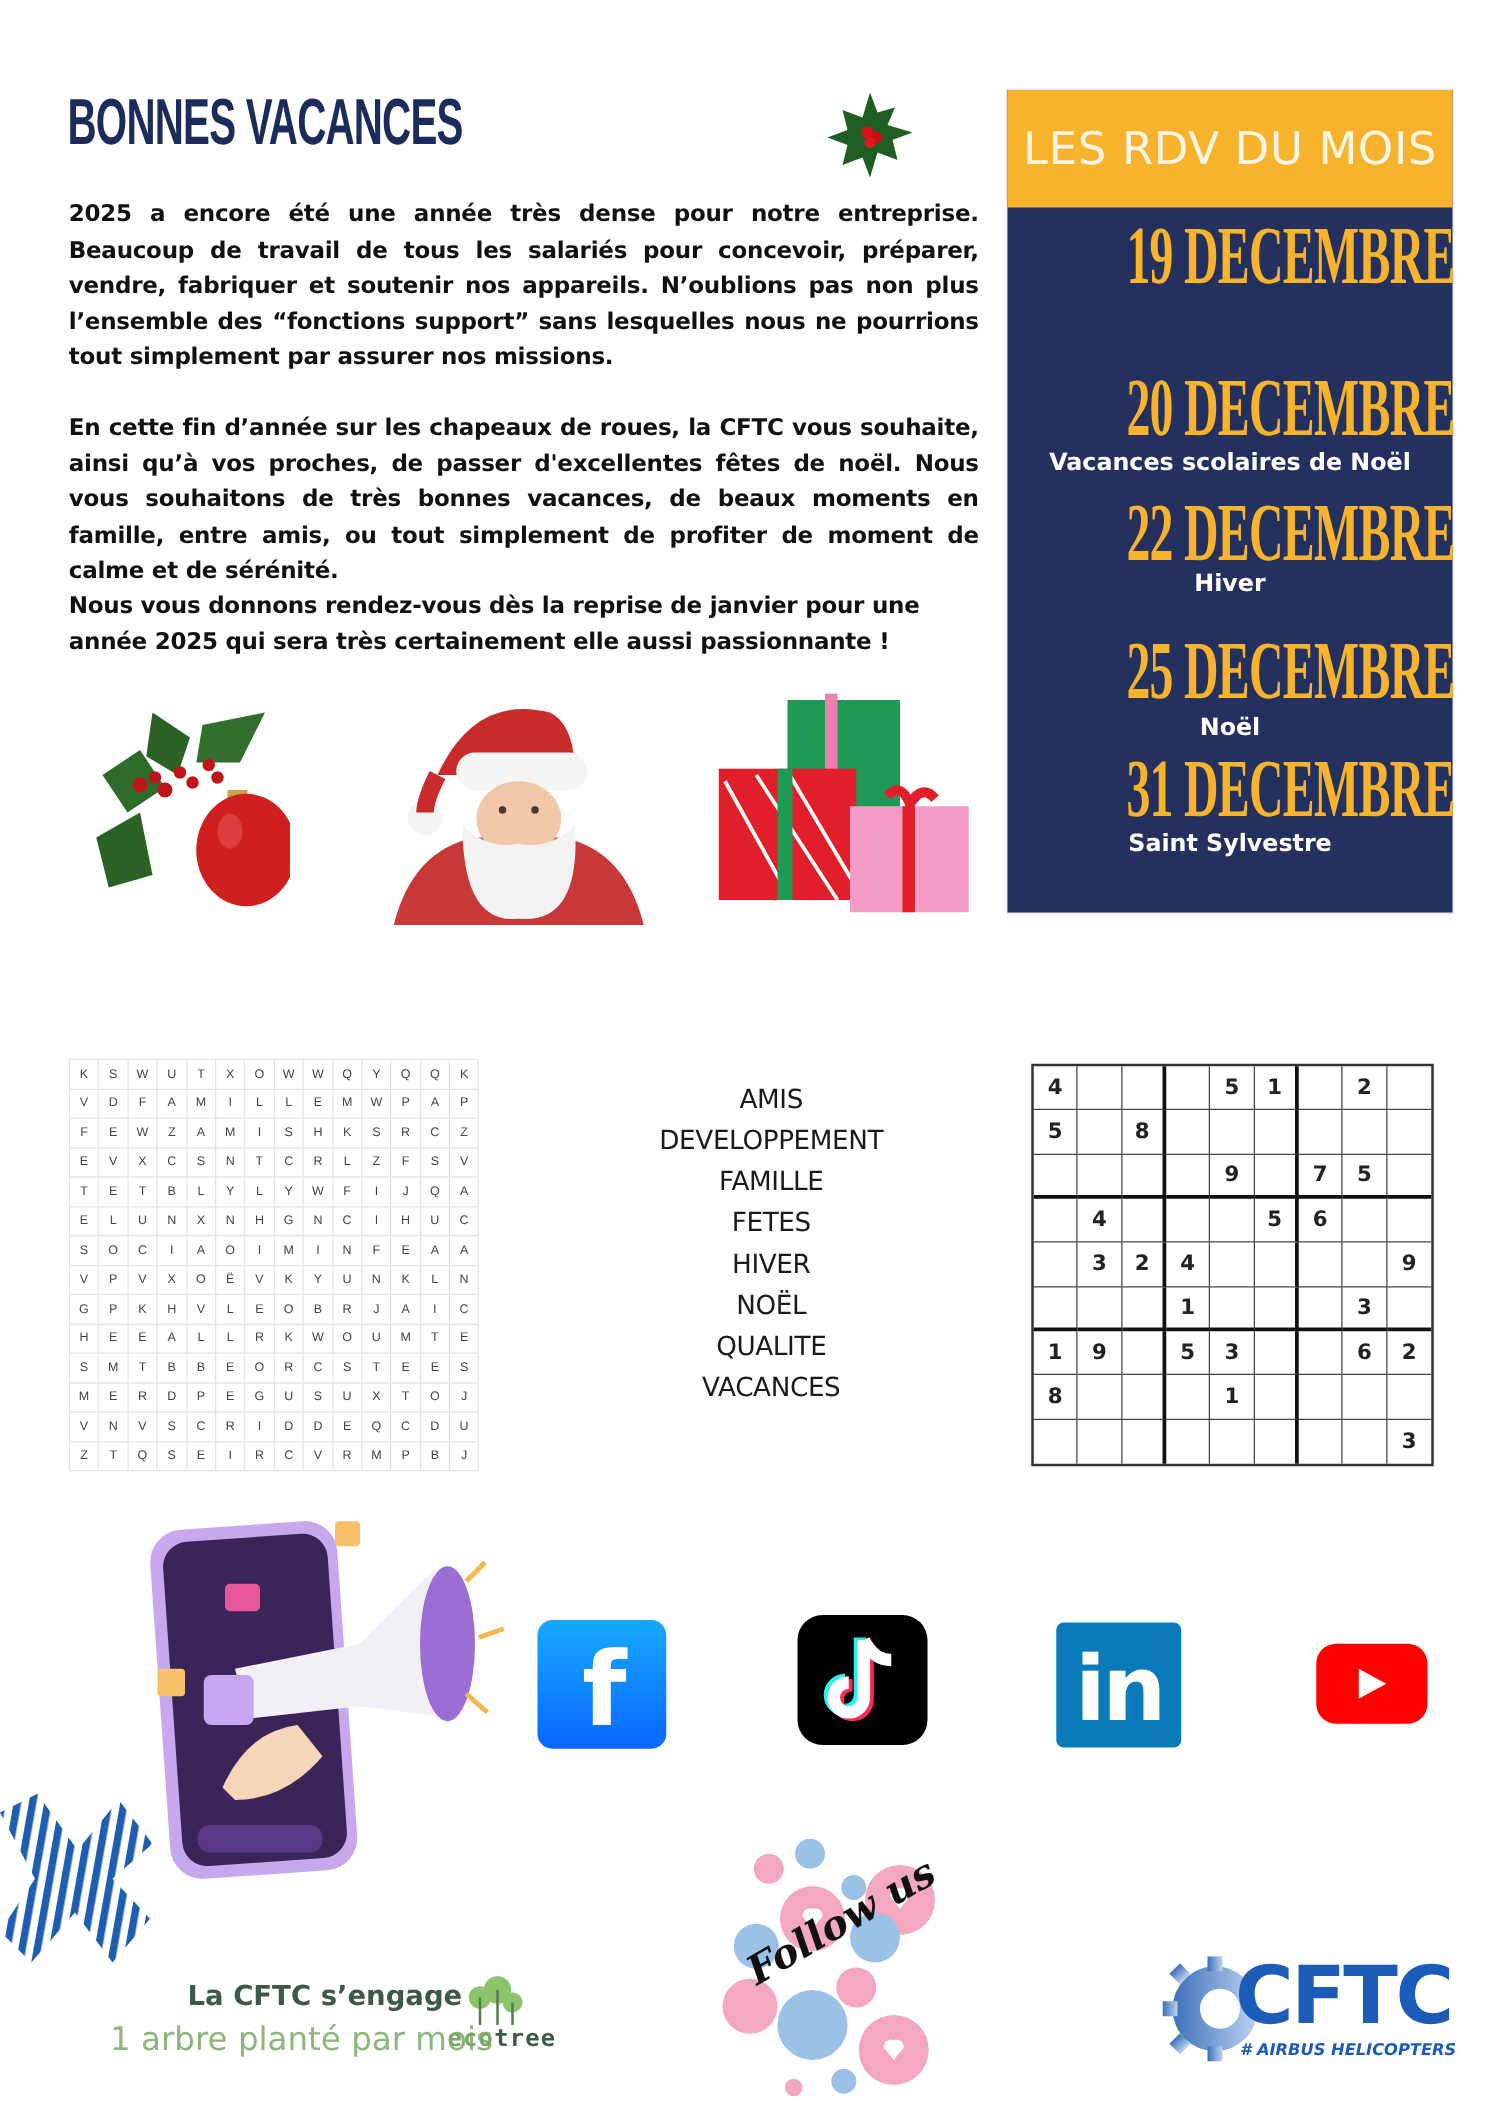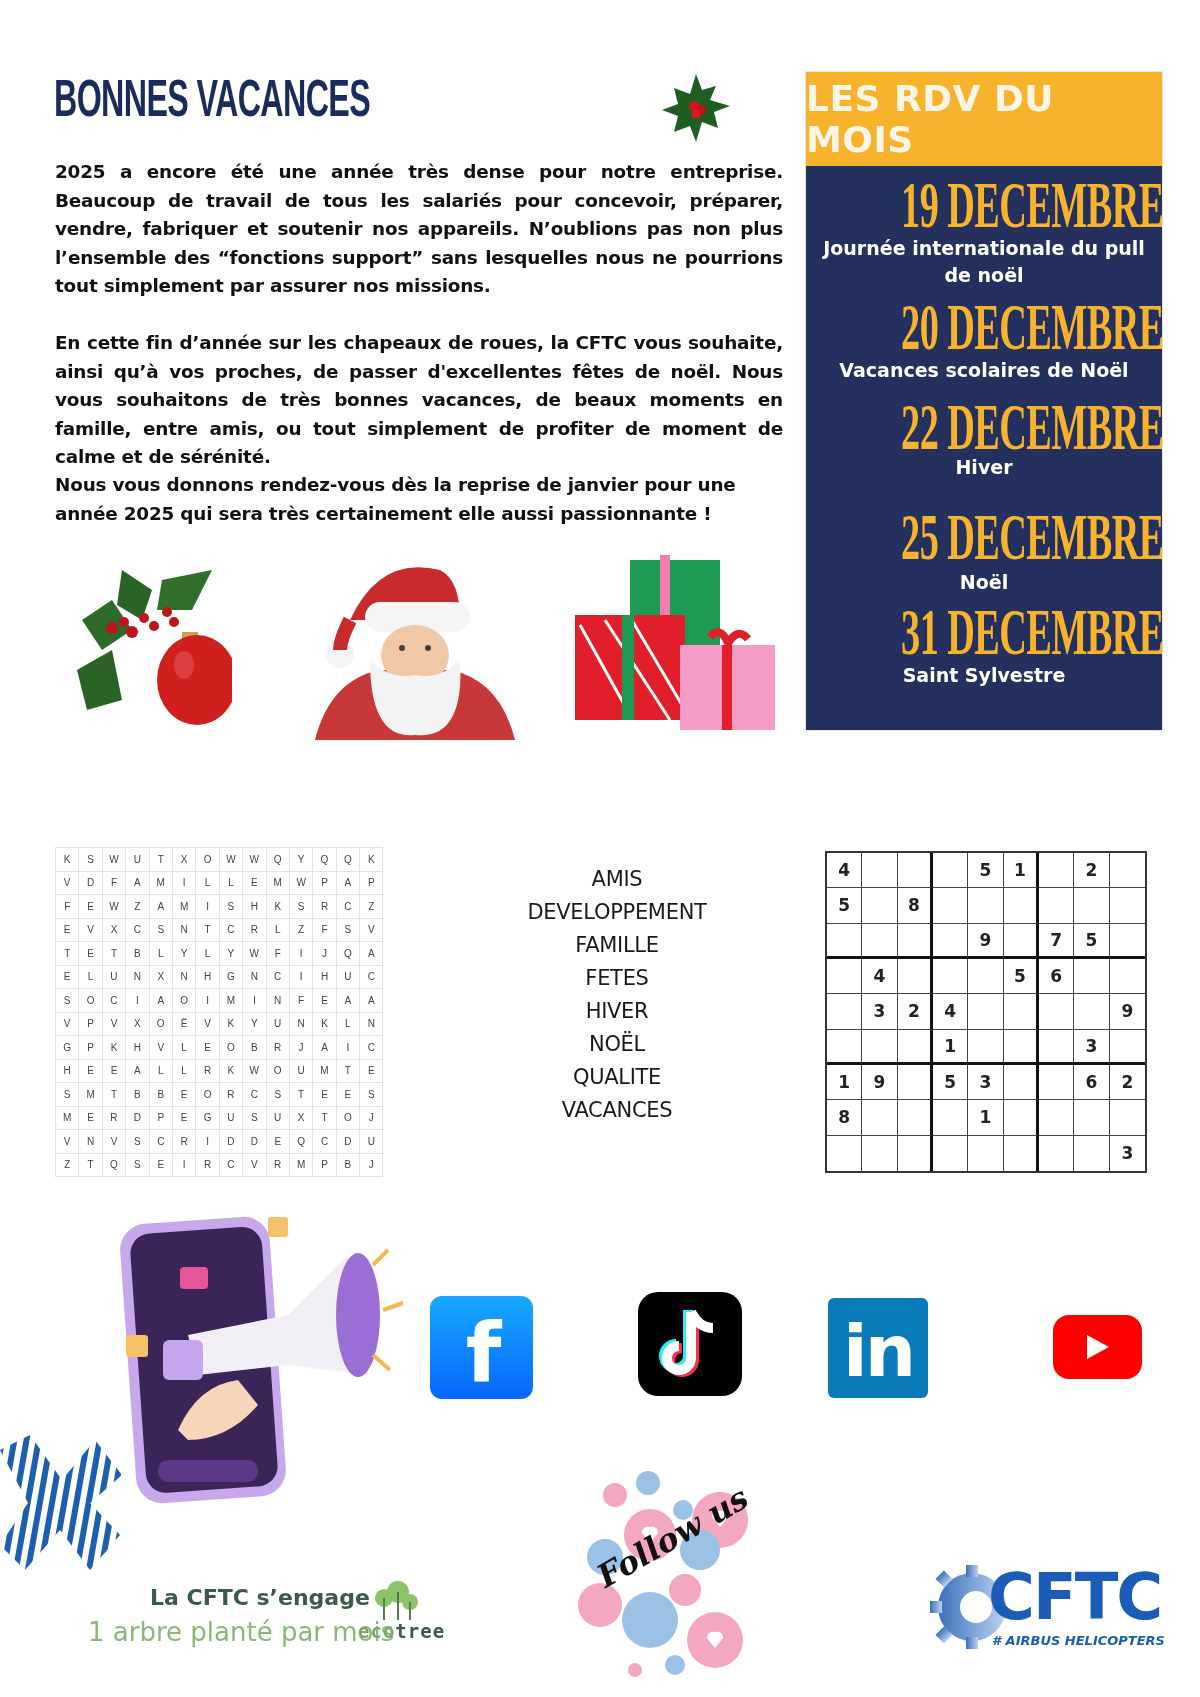--- a/index.html
+++ b/index.html
@@ -42,21 +42,21 @@
       left: 806px; top: 72px; width: 356px; height: 658px;
       background: #24305e;
       box-shadow: 0 0 0 1px #e6e6ee;
     }
     #rdv-head {
       position: absolute; left: 0; top: 0; width: 356px; height: 94px;
       background: #f7b32b;
       display: flex; align-items: center; justify-content: center;
     }
     #rdv-head span {
-      color: #fdf6e6; font-family: "DejaVu Sans", sans-serif; font-weight: 700;
+      color: #fdf6e6; font-family: "DejaVu Sans", sans-serif; font-weight: 400;
       font-size: 36px; letter-spacing: 0.5px;
     }
     .rdv-date {
       position: absolute; left: 0; width: 356px; text-align: center;
       color: #f7b32b; font-family: Liberation Serif, serif; font-weight: 700;
       font-size: 66px; line-height: 1; white-space: nowrap;
     }
     .rdv-date span { display: inline-block; transform: scaleX(0.58); transform-origin: center; letter-spacing: -1px; }
     .rdv-desc {
       position: absolute; left: 10px; width: 336px; text-align: center;
@@ -102,21 +102,21 @@
     .sd-cell.bb { border-bottom: 3px solid #111; }
     .sd-cell.lastc { border-right: none; }
     .sd-cell.lastr { border-bottom: none; }
 
     
     .social { position: absolute; display: flex; align-items: center; justify-content: center; }
     #fb { left: 430px; top: 1296px; width: 103px; height: 103px; border-radius: 12px;
       background: linear-gradient(180deg, #17a9fd 0%, #0866ff 100%); }
     #fb span { color: #fff; font-family: "DejaVu Sans", sans-serif; font-weight: 700; font-size: 82px; line-height: 1; margin-top: 10px; margin-left: 4px; }
     #tt { left: 638px; top: 1292px; width: 104px; height: 104px; border-radius: 20px; background: #000; }
-    #li { left: 828px; top: 1298px; width: 100px; height: 100px; border-radius: 6px; background: #0a7ab8; }
+    #li { left: 845px; top: 1298px; width: 100px; height: 100px; border-radius: 6px; background: #0a7ab8; }
     #li span { color: #fff; font-family: "DejaVu Sans", sans-serif; font-weight: 700; font-size: 72px; letter-spacing: -3px; line-height: 1; margin-top: 6px; }
     #yt { left: 1053px; top: 1315px; width: 89px; height: 64px; border-radius: 16px; background: #ff0000; }
 
     
     #engage { left: 150px; top: 1585px; font-family: "DejaVu Sans", sans-serif; font-weight: 700; font-size: 22px; color: #3d5a48; }
     #arbre { left: 88px; top: 1617px; font-family: "DejaVu Sans", sans-serif; font-size: 26px; color: #8db77a; }
     #ecotree { left: 358px; top: 1620px; font-family: "DejaVu Sans Mono", monospace; font-weight: 700; font-size: 19px; color: #7ba56a; letter-spacing: 1px; }
     #ecotree b { color: #3d5a48; }
 
     #cftc-logo { left: 930px; top: 1565px; width: 240px; height: 100px; }
@@ -185,21 +185,20 @@
   <rect x="110" y="100" width="95" height="85" fill="#f49cc6"></rect>
   <rect x="152" y="100" width="10" height="85" fill="#e01f2a"></rect>
   <path d="M140 92 Q150 80 158 98 Q168 82 178 94" stroke="#e01f2a" stroke-width="8" fill="none"></path>
 </svg>
 
 <div id="rdv" class="abs">
   <div id="rdv-head">
     <span>LES RDV DU MOIS</span>
   </div>
   <div class="rdv-date" style="top:100px"><span>19 DECEMBRE</span></div>
-  <div class="rdv-desc" style="top:163px">Journée internationale du pull de noël</div>
   <div class="rdv-date" style="top:222px"><span>20 DECEMBRE</span></div>
   <div class="rdv-desc" style="top:285px">Vacances scolaires de Noël</div>
   <div class="rdv-date" style="top:322px"><span>22 DECEMBRE</span></div>
   <div class="rdv-desc" style="top:382px">Hiver</div>
   <div class="rdv-date" style="top:432px"><span>25 DECEMBRE</span></div>
   <div class="rdv-desc" style="top:497px">Noël</div>
   <div class="rdv-date" style="top:527px"><span>31 DECEMBRE</span></div>
   <div class="rdv-desc" style="top:590px">Saint Sylvestre</div>
 </div>
 

